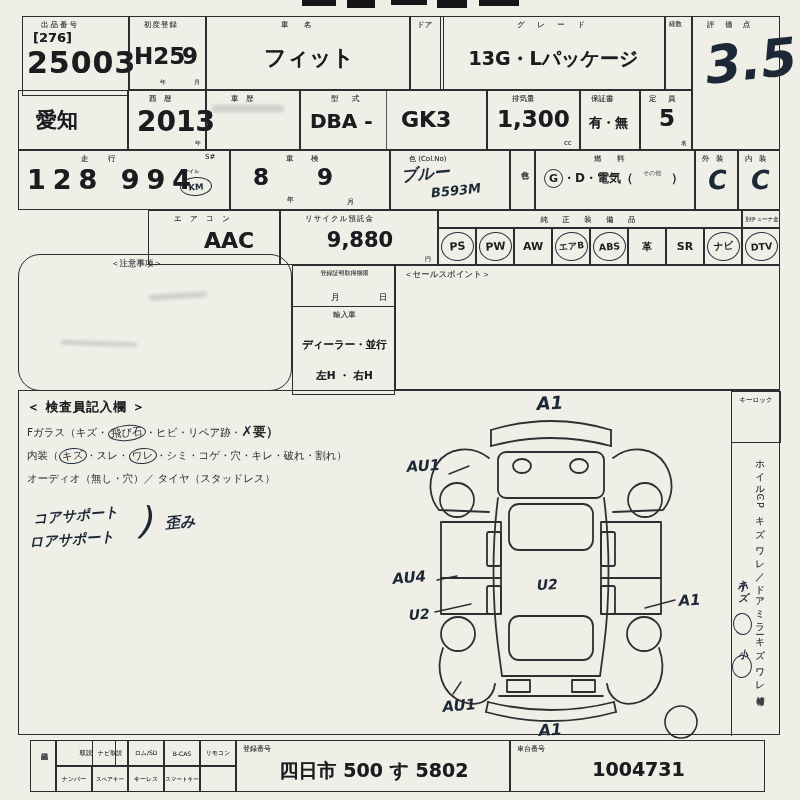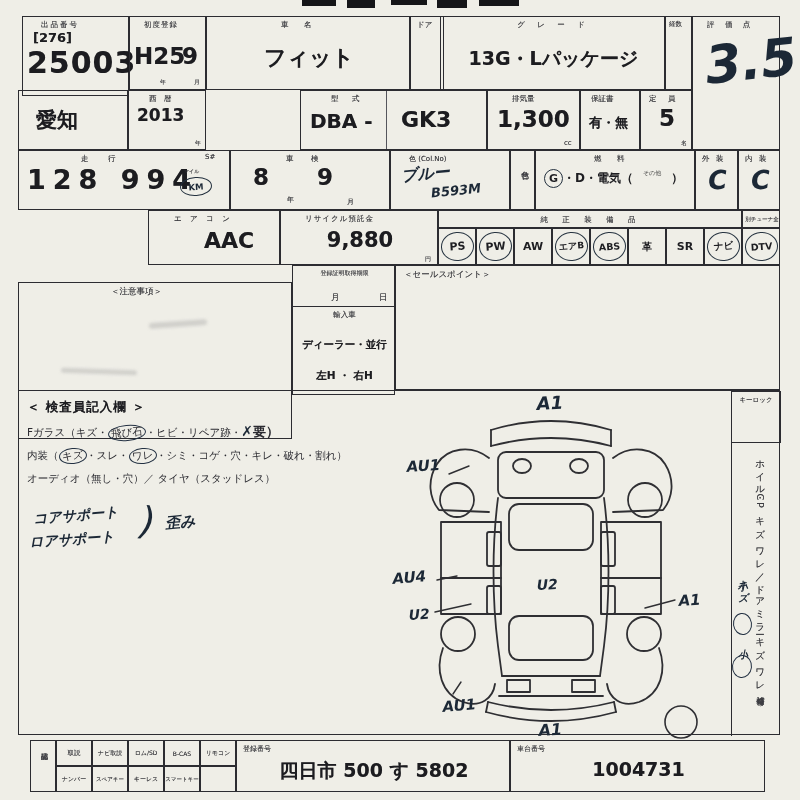--- a/index.html
+++ b/index.html
@@ -70,24 +70,28 @@
     <span class="lb" style="left:14px;top:3px;letter-spacing:4px;">評 価 点</span>
     <span class="hand" style="left:12px;top:14px;font-size:52px;transform:rotate(-6deg);">3.5</span>
   </div>
 
   <div class="bx" style="left:18px;top:90px;width:110px;height:60px;">
     <span class="vl" style="left:17px;top:15px;font-size:21px;font-weight:600;">愛知</span>
   </div>
 
   <div class="bx" style="left:128px;top:90px;width:78px;height:60px;">
     <span class="lb" style="left:20px;top:3px;">西　暦</span>
-    <span class="vl" style="left:8px;top:14px;font-size:17px;">2013</span>
+    <span class="vl" style="left:8px;top:14px;font-size:28px;">2013</span>
     <span class="lb" style="left:66px;top:48px;font-size:6px;">年</span>
   </div>
 
+  <div class="bx" style="left:206px;top:90px;width:94px;height:60px;">
+    <span class="lb" style="left:24px;top:3px;">車　歴</span>
+    <div class="smudge" style="left:5px;top:14px;width:72px;height:7px;"></div>
+  </div>
 
   <div class="bx" style="left:300px;top:90px;width:187px;height:60px;">
     <span class="lb" style="left:30px;top:3px;letter-spacing:3px;">型　式</span>
     <div style="position:absolute;left:85px;top:0;width:0;height:58px;border-left:1px solid #55555c;"></div>
     <span class="vl" style="left:9px;top:18px;font-size:20px;">DBA -</span>
     <span class="vl" style="left:100px;top:16px;font-size:22px;">GK3</span>
   </div>
 
   <div class="bx" style="left:487px;top:90px;width:93px;height:60px;">
     <span class="lb" style="left:24px;top:3px;">排気量</span>
@@ -194,21 +198,21 @@
   <div class="bx cell" style="left:666px;top:228px;width:38px;height:37px;">
       <span class="eq">SR</span>
     </div>
   <div class="bx cell" style="left:704px;top:228px;width:38px;height:37px;">
       <span class="eqc eq" style="font-size:9.5px;">ナビ</span>
     </div>
   <div class="bx cell" style="left:742px;top:228px;width:38px;height:37px;">
       <span class="eqc eq" style="font-size:9.5px;">DTV</span>
     </div>
 
-  <div class="bx" style="left:18px;top:282px;width:274px;height:157px;">
+  <div class="bx" style="left:18px;top:254px;width:274px;height:137px;border-radius:22px;">
     <span class="lb" style="left:92px;top:3px;font-size:8.5px;">＜注意事項＞</span>
     <div class="smudge" style="left:130px;top:38px;width:58px;height:6px;transform:rotate(-4deg);"></div>
     <div class="smudge" style="left:42px;top:86px;width:76px;height:5px;transform:rotate(2deg);"></div>
   </div>
 
   <div class="bx" style="left:292px;top:265px;width:103px;height:130px;">
     <span class="lb ctr" style="left:0;top:3px;width:103px;font-size:6px;">登録証明取得期限</span>
     <span class="lb" style="left:38px;top:26px;font-size:8.5px;">月</span>
     <span class="lb" style="left:86px;top:26px;font-size:8.5px;">日</span>
     <div style="position:absolute;left:0;top:40px;width:103px;border-top:1.3px solid #2c2c31;"></div>
@@ -319,21 +323,21 @@
     <div style="position:absolute;left:714px;top:222px;width:17px;height:20px;border:1.5px solid #223042;border-radius:50%;transform:rotate(-8deg);"></div>
     <span class="hand vert" style="left:716px;top:250px;font-size:10px;transform:rotate(-2deg);">小</span>
     <div style="position:absolute;left:713px;top:264px;width:18px;height:21px;border:1.5px solid #223042;border-radius:50%;transform:rotate(6deg);"></div>
     <span class="lb vert" style="left:736px;top:298px;font-size:8.5px;letter-spacing:1px;">補修有り</span>
   </div>
 
   <div class="bx" style="left:30px;top:740px;width:26px;height:52px;">
     <span class="lb vert" style="left:8px;top:6px;font-size:7px;">品確認</span>
   </div>
 
-  <div class="bx cell" style="left:56px;top:740px;width:36px;height:26px;">
+  <div class="bx cell" style="left:56px;top:740px;width:60px;height:26px;">
       <span class="lb" style="position:static;font-size:6.5px;">取説</span>
     </div>
   <div class="bx cell" style="left:92px;top:740px;width:36px;height:26px;">
       <span class="lb" style="position:static;font-size:6px;">ナビ取説</span>
     </div>
   <div class="bx cell" style="left:128px;top:740px;width:36px;height:26px;">
       <span class="lb" style="position:static;font-size:6px;">ロム/SD</span>
     </div>
   <div class="bx cell" style="left:164px;top:740px;width:36px;height:26px;">
       <span class="lb" style="position:static;font-size:6px;">B-CAS</span>

